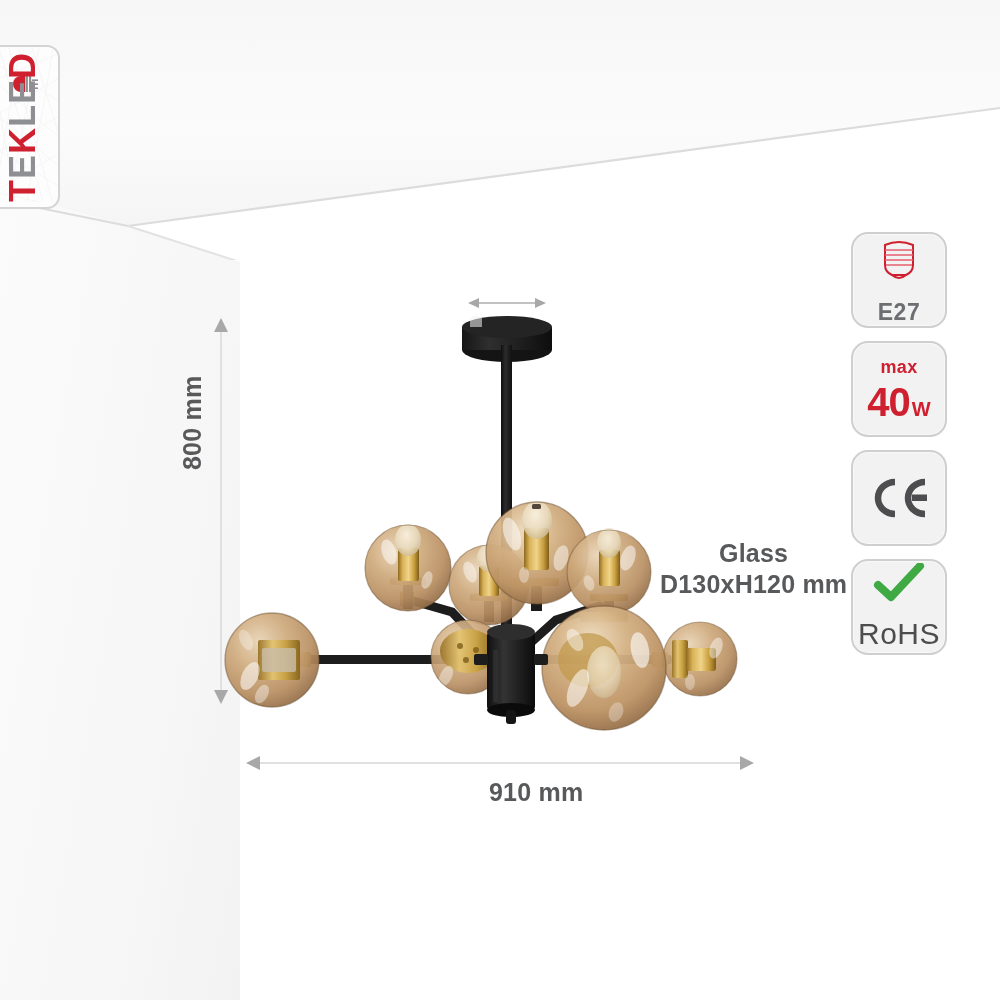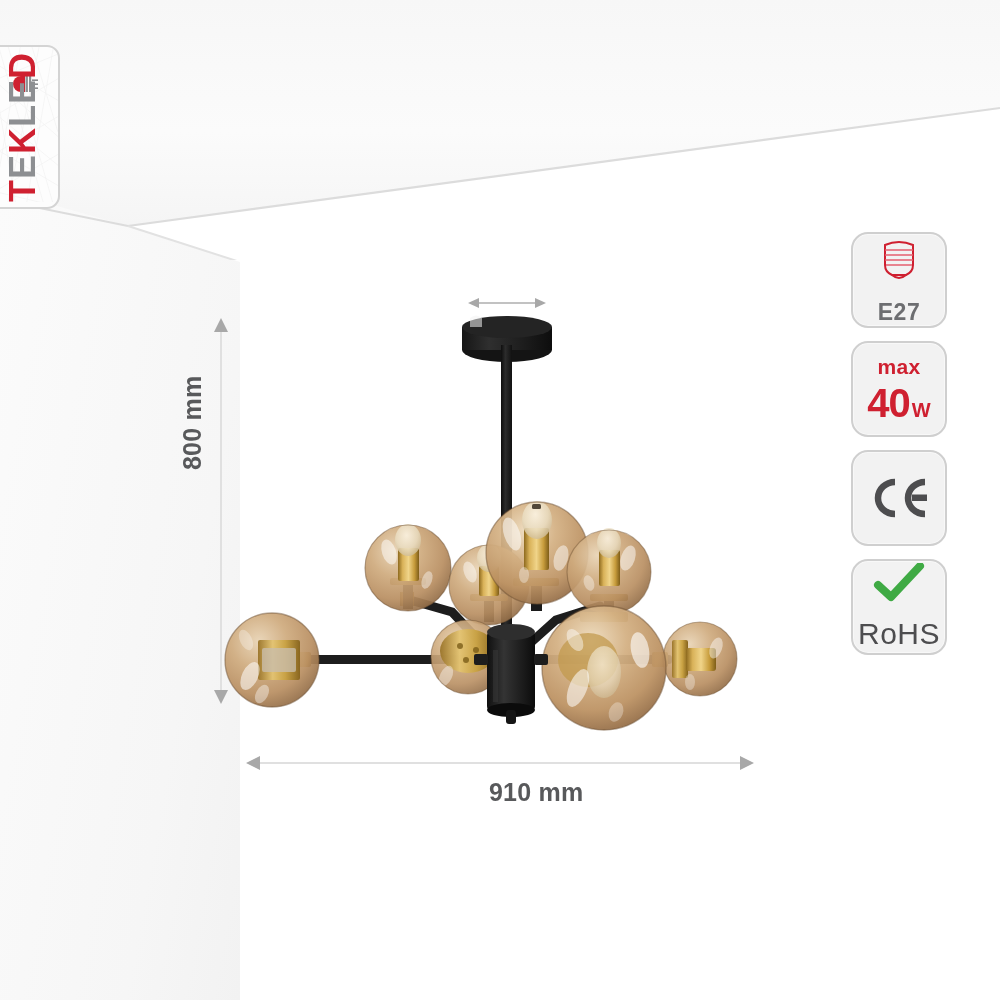--- a/index.html
+++ b/index.html
@@ -101,21 +101,21 @@
   }
   .badge-label {
     font-weight: bold; color: #6d6e71;
     font-size: 22px; letter-spacing: .5px;
   }
   .badge-e27 .e27-icon { margin-top: 3px; margin-bottom: 1px; }
   .badge-e27 .badge-label { font-size: 23px; color: #6d6e71; }
 
   .badge-watt { gap: 0; }
   .watt-max {
-    color: #cf2030; font-weight: bold; font-size: 21px;
+    color: #cf2030; font-weight: bold; font-size: 18px;
     letter-spacing: .3px; line-height: 1; margin-bottom: 7px;
   }
   .watt-value {
     color: #cf2030; font-weight: bold; line-height: .95;
     display: flex; align-items: baseline;
   }
   .watt-num { font-size: 40px; letter-spacing: -1px; }
   .watt-unit { font-size: 20px; margin-left: 2px; }
   .badge-rohs .check { margin-bottom: -2px; }
   .badge-rohs .badge-label { font-size: 30px; color: #4d4d4f; font-weight: normal; }
@@ -178,20 +178,24 @@
 
     <g>
       <line x1="258" y1="763" x2="742" y2="763" stroke="#e0e0e0" stroke-width="2"></line>
       <polygon points="246,763 260,756 260,770" fill="#a8a8a8"></polygon>
       <polygon points="754,763 740,756 740,770" fill="#a8a8a8"></polygon>
     </g>
   </svg>
 
   <div class="dim-label" id="label-height">800 mm</div>
   <div class="dim-label" id="label-width">910 mm</div>
+  <div class="dim-label" id="label-glass">
+    <span>Glass</span>
+    <span class="l2">D130xH120 mm</span>
+  </div>
 
   <svg class="fixture" viewBox="0 0 1000 1000">
     <defs>
 
       <radialGradient id="glass" cx="36%" cy="30%" r="78%">
         <stop offset="0%" stop-color="#e8d3b4"></stop>
         <stop offset="38%" stop-color="#cfab7e"></stop>
         <stop offset="72%" stop-color="#b98f62"></stop>
         <stop offset="100%" stop-color="#8d6843"></stop>
       </radialGradient>

